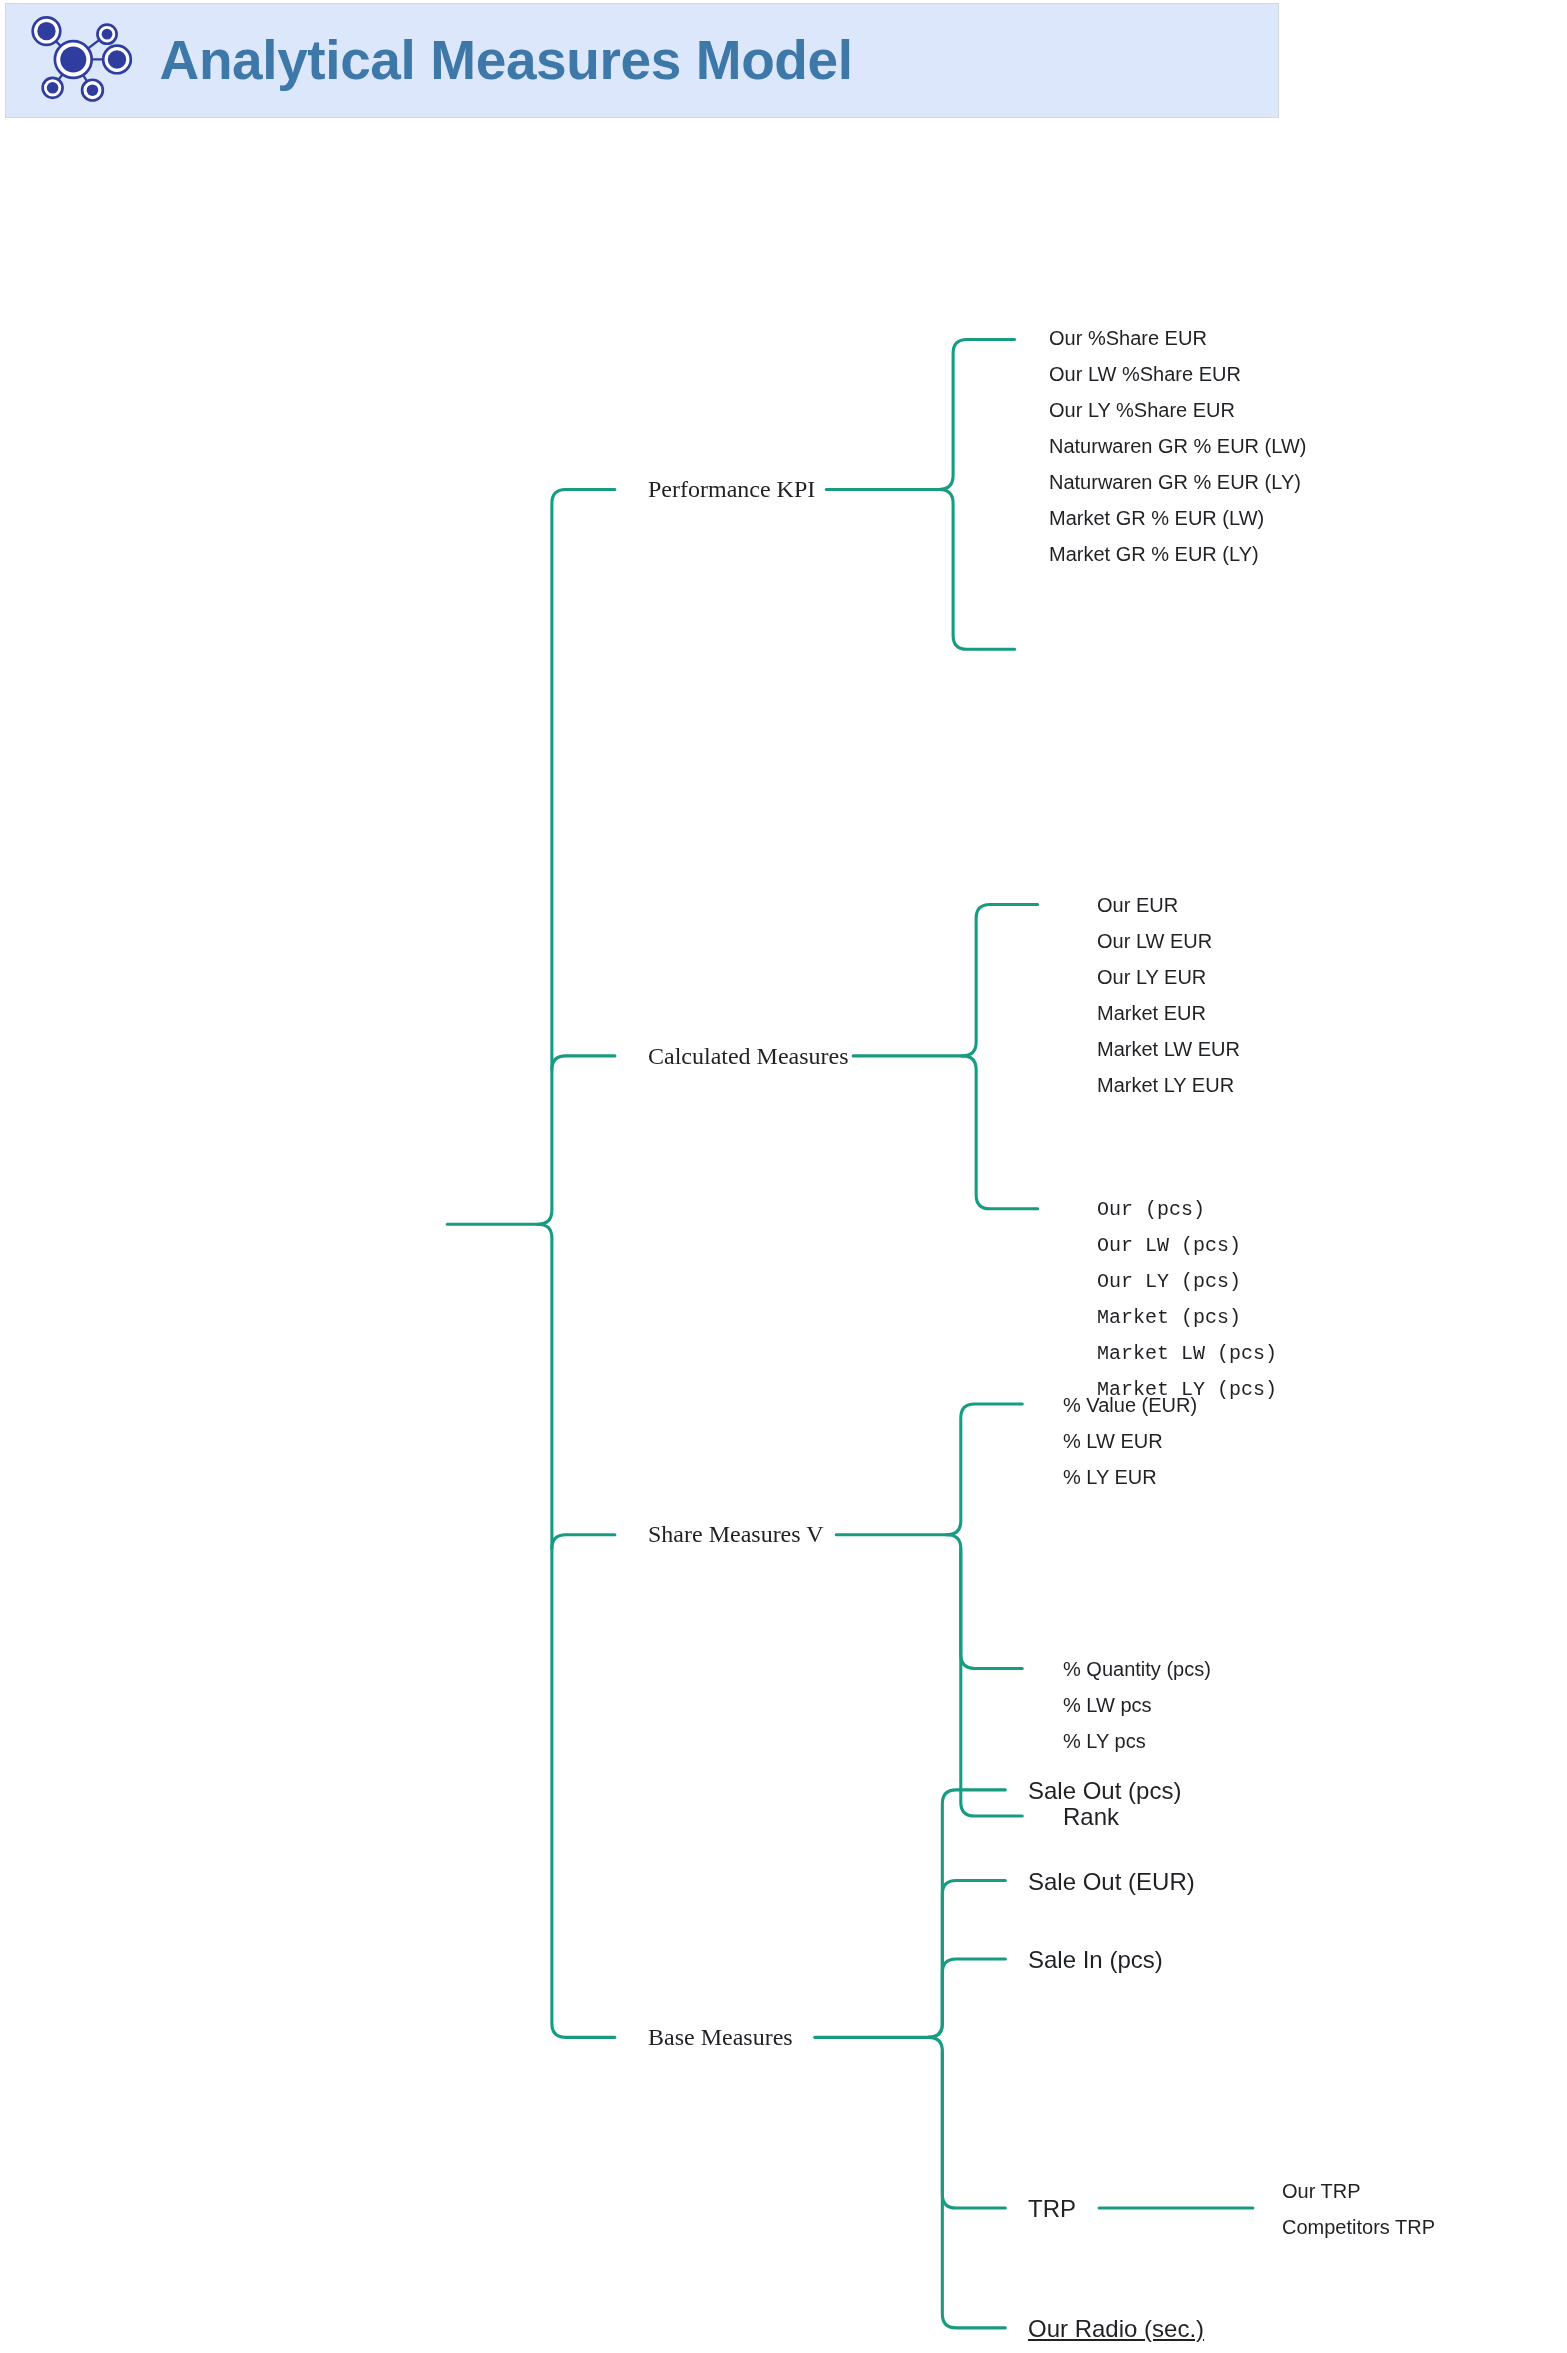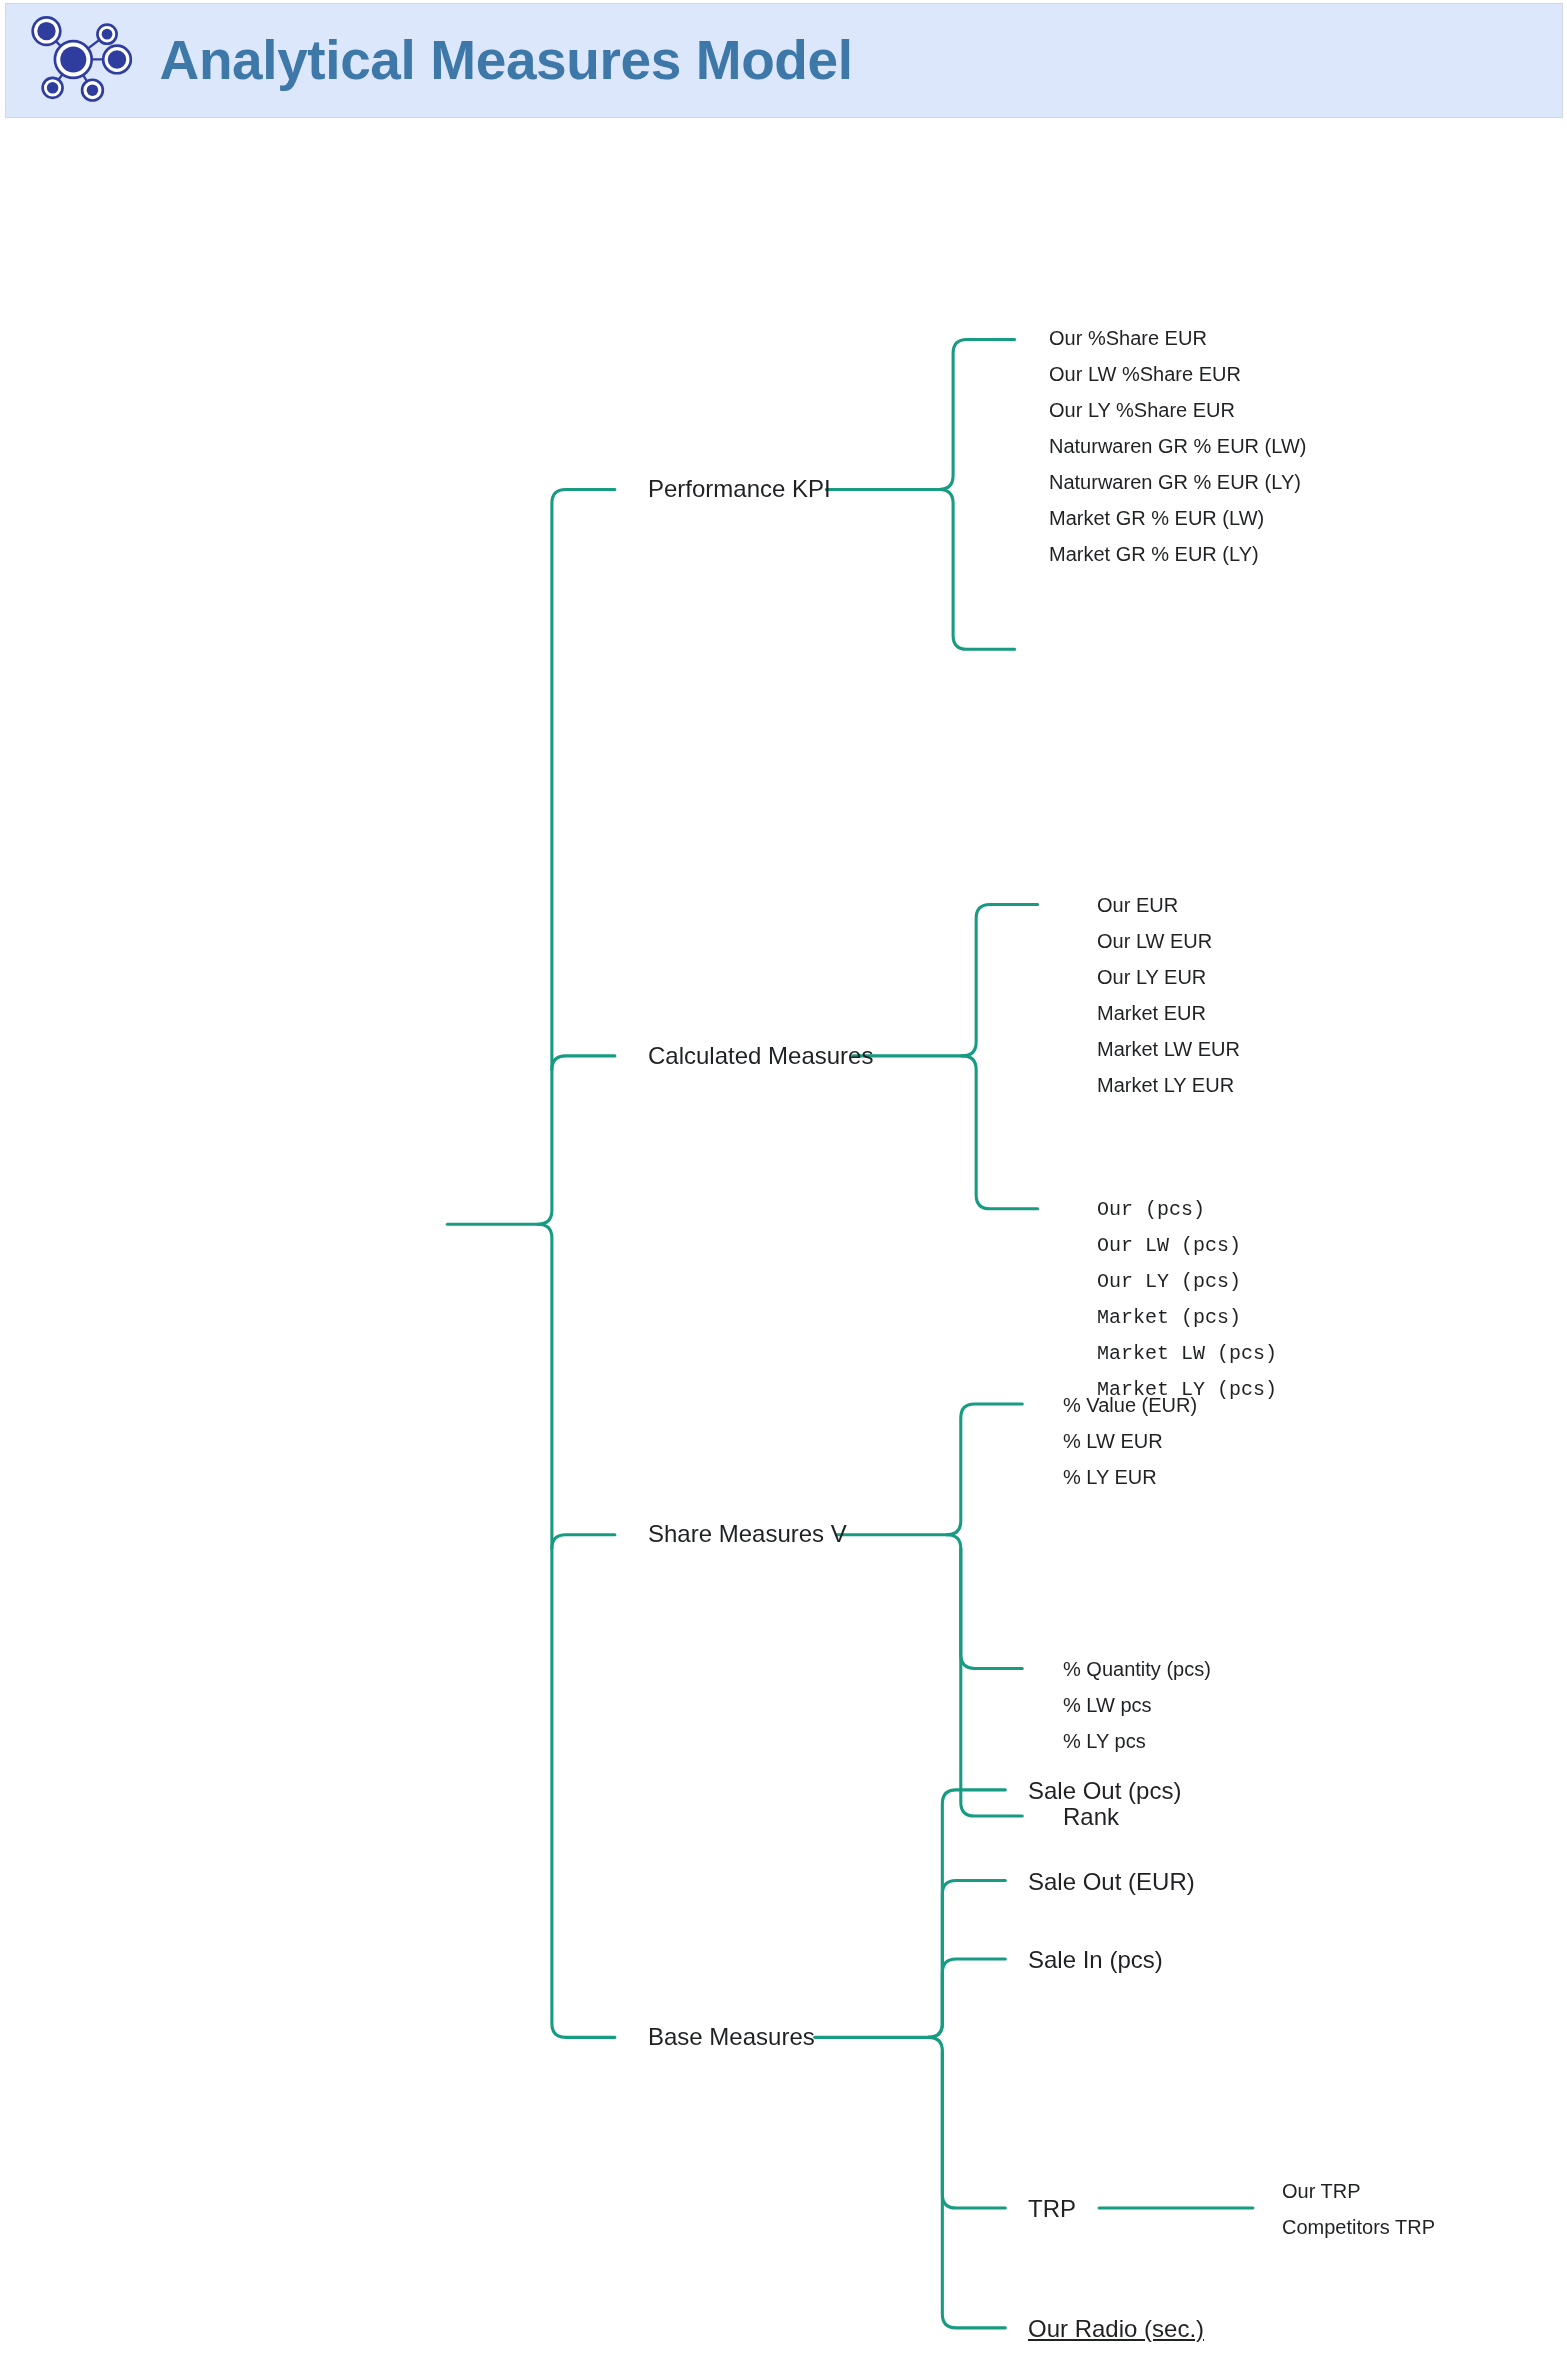--- a/index.html
+++ b/index.html
@@ -15,21 +15,21 @@
     width: 1568px;
     height: 2354px;
     background: #ffffff;
   }
 
   
   #header {
     position: absolute;
     left: 4.6px;
     top: 3.1px;
-    width: 1558px;
+    width: 1274px;
     height: 115px;
     background: #dce7fb;
     border: 1.5px solid #d2d6de;
     display: flex;
     align-items: center;
   }
   #logo-wrap {
     width: 154px;
     height: 115px;
     flex: 0 0 154px;
@@ -90,20 +90,21 @@
     font-size: 24px;
     color: #1f2124;
     white-space: nowrap;
     line-height: 1;
     font-family: "Liberation Sans", sans-serif;
   }
   .branch-label {
     transform: translateY(-50%);
     font-size: 24px;
     color: #1f2124;
+    font-family: Liberation Serif, serif;
   }
   
   .leaf-stack {
     position: absolute;
     font-size: 20px;
     color: #1f2124;
     line-height: 36px;
     white-space: nowrap;
   }
   .leaf-stack div { white-space: nowrap; }

